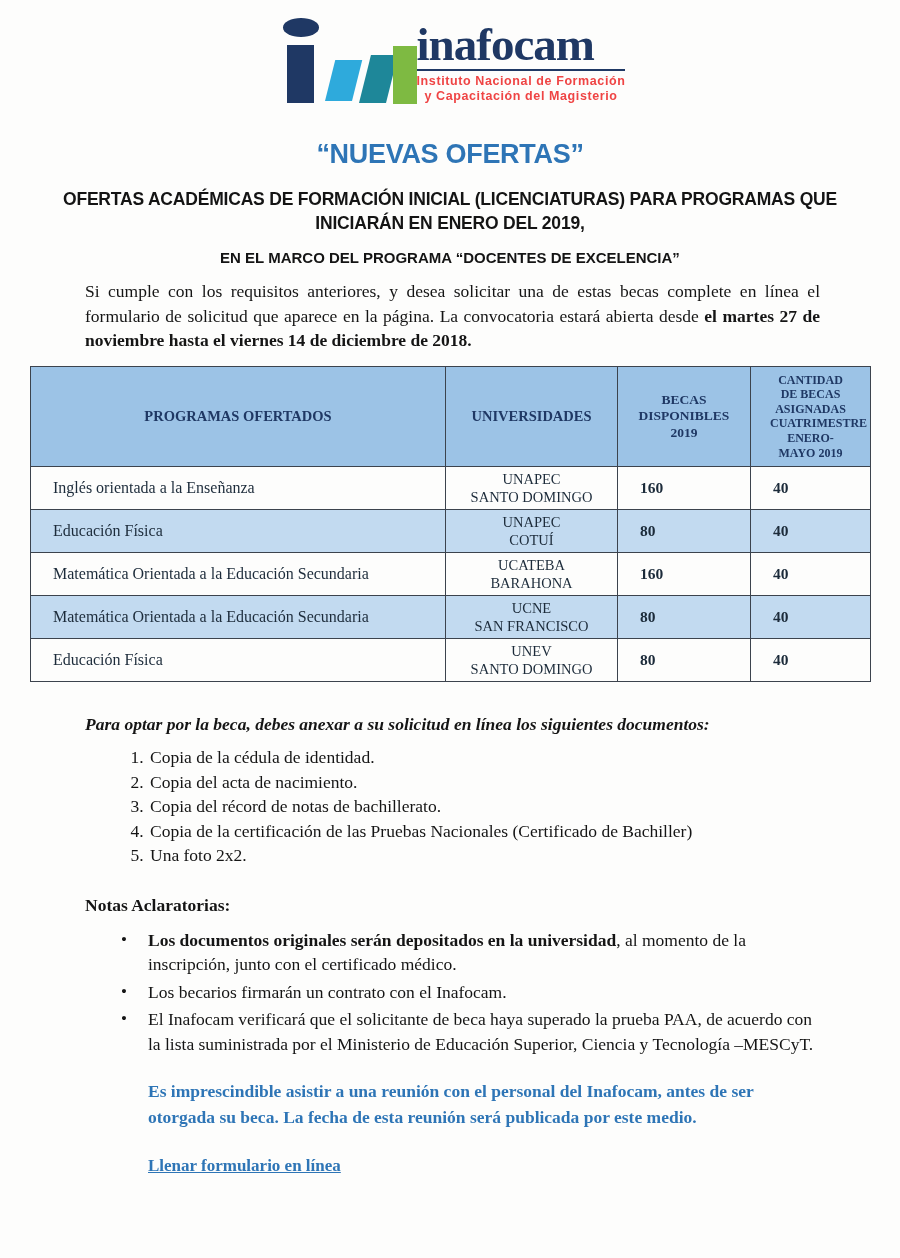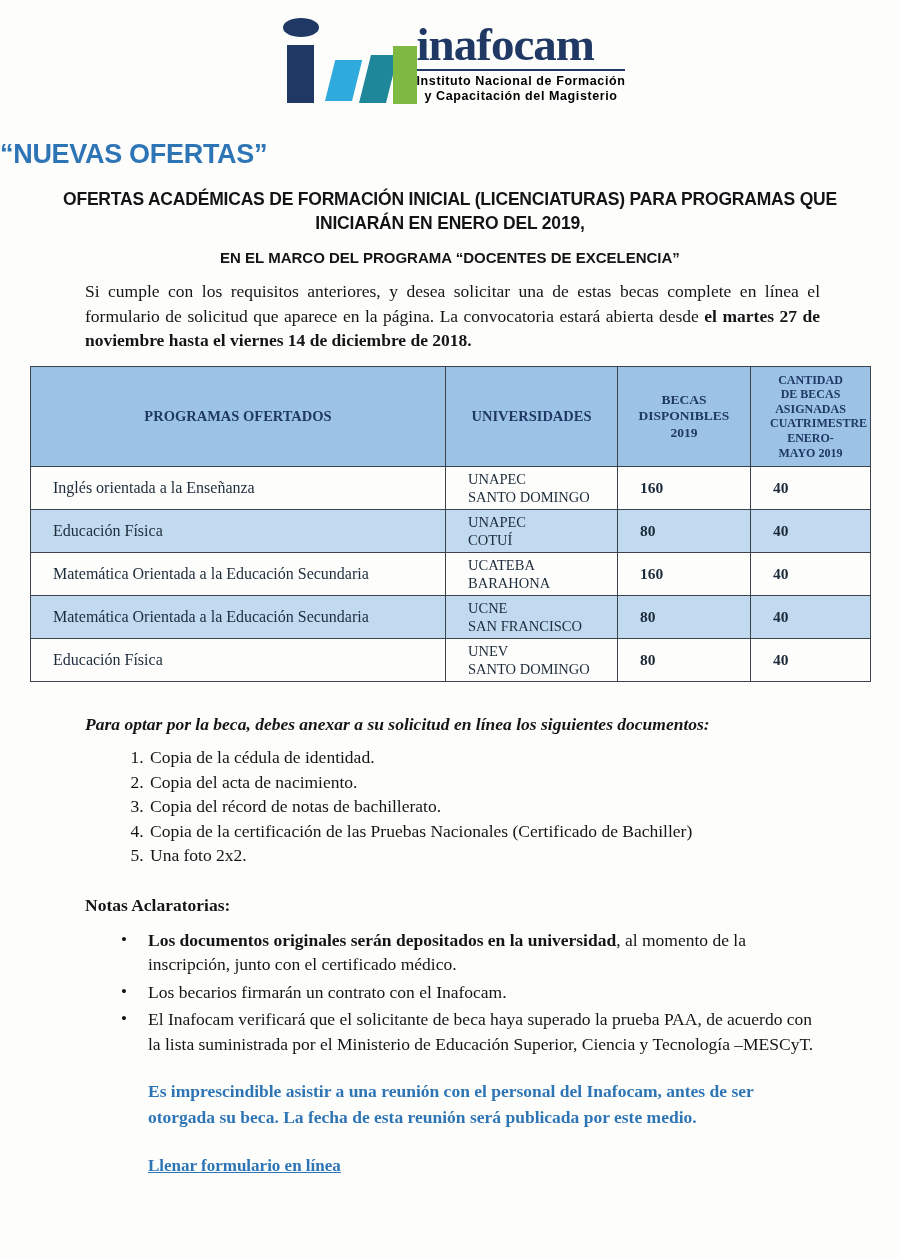--- a/index.html
+++ b/index.html
@@ -18,42 +18,42 @@
   .logo { display:flex; align-items:flex-end; width:fit-content; margin:10px auto 0; height:96px; }
   .logo-icon { position:relative; width:142px; height:92px; }
   .logo-icon .dot  { position:absolute; left:8px;  top:4px;    width:36px; height:19px; background:#1f3864; border-radius:50%; }
   .logo-icon .stem { position:absolute; left:12px; top:31px;   width:27px; height:58px; background:#1f3864; }
   .logo-icon .bar1 { position:absolute; left:50px; bottom:5px; width:27px; height:41px; background:#2eaadc; transform:skewX(-14deg); transform-origin:bottom left; }
   .logo-icon .bar2 { position:absolute; left:84px; bottom:3px; width:27px; height:48px; background:#1e8799; transform:skewX(-14deg); transform-origin:bottom left; }
   .logo-icon .bar3 { position:absolute; left:118px;bottom:2px; width:24px; height:58px; background:#7eba42; }
   .logo-textblock { padding-bottom:2px; }
   .wordmark { font-family:"Liberation Serif", serif; font-weight:bold; font-size:47px; line-height:48px; color:#1f3864; letter-spacing:-1px; }
   .logo-rule { border-top:2px solid #1f3864; margin:1px 0 3px; }
-  .logo-sub { font-family:"Liberation Sans", sans-serif; font-weight:bold; font-size:12.5px; line-height:15px; color:#000000; letter-spacing:.6px; text-align:center; }
+  .logo-sub { font-family:"Liberation Sans", sans-serif; font-weight:bold; font-size:12.5px; line-height:15px; color:#ef4444; letter-spacing:.6px; text-align:center; }
 
   
-  .title { margin-top:32px; text-align:left; font-family:"Liberation Sans", sans-serif; font-weight:bold; font-size:27px; line-height:32px; color:#2e75b6; letter-spacing:-.3px; }
+  .title { margin-top:32px; text-align:center; font-family:"Liberation Sans", sans-serif; font-weight:bold; font-size:27px; line-height:32px; color:#2e75b6; letter-spacing:-.3px; }
   .h-main { margin:17px auto 0; width:780px; text-align:center; font-family:"Liberation Sans", sans-serif; font-weight:bold; font-size:17.5px; line-height:24px; color:#141414; letter-spacing:-.2px; }
   .h-sub  { margin:13px auto 0; text-align:center; font-family:"Liberation Sans", sans-serif; font-weight:bold; font-size:15px; line-height:20px; color:#141414; }
 
   
   .body-p { margin:11px 80px 0 85px; font-size:17.5px; line-height:24.5px; text-align:justify; }
   .body-p b { font-weight:bold; }
 
   
   table.offers { margin:13px 0 0 30px; width:840px; border-collapse:collapse; table-layout:fixed; }
   table.offers col.c1 { width:415px; } table.offers col.c2 { width:172px; }
   table.offers col.c3 { width:133px; } table.offers col.c4 { width:120px; }
   table.offers th, table.offers td { border:1.5px solid #3c434d; vertical-align:middle; }
   table.offers th { background:#9cc3e6; color:#1f3864; font-weight:bold; text-align:center; padding:6px 19px; height:90px; line-height:1.22; }
   th.th-1 { font-size:14.5px; } th.th-2 { font-size:14.5px; }
   th.th-3 { font-size:13.5px; } th.th-4 { font-size:12px; }
   table.offers td { color:#1c2b3a; padding:3px 22px; }
   td.prog { text-align:left; font-size:16px; padding-left:8px; vertical-align:top; padding-top:5px; }
-  td.univ { font-size:14.5px; line-height:18px; }
+  td.univ { text-align:center; font-size:14.5px; line-height:18px; }
   td.num  { font-size:15.5px; color:#23292f;font-weight:bold; }
   tr.stripe td { background:#c2daf0; }
   tr.plain  td { background:#fdfdfc; }
   table.offers tr { height:38px; }
 
   
   .docs-title { margin:30px 80px 0 85px; font-size:17.5px; font-weight:bold; line-height:24px;font-style:italic; }
   ol.docs { margin:9px 80px 0 118px; padding-left:30px; font-size:17.5px; line-height:24.5px; }
   ol.docs li { padding-left:2px; }
 

